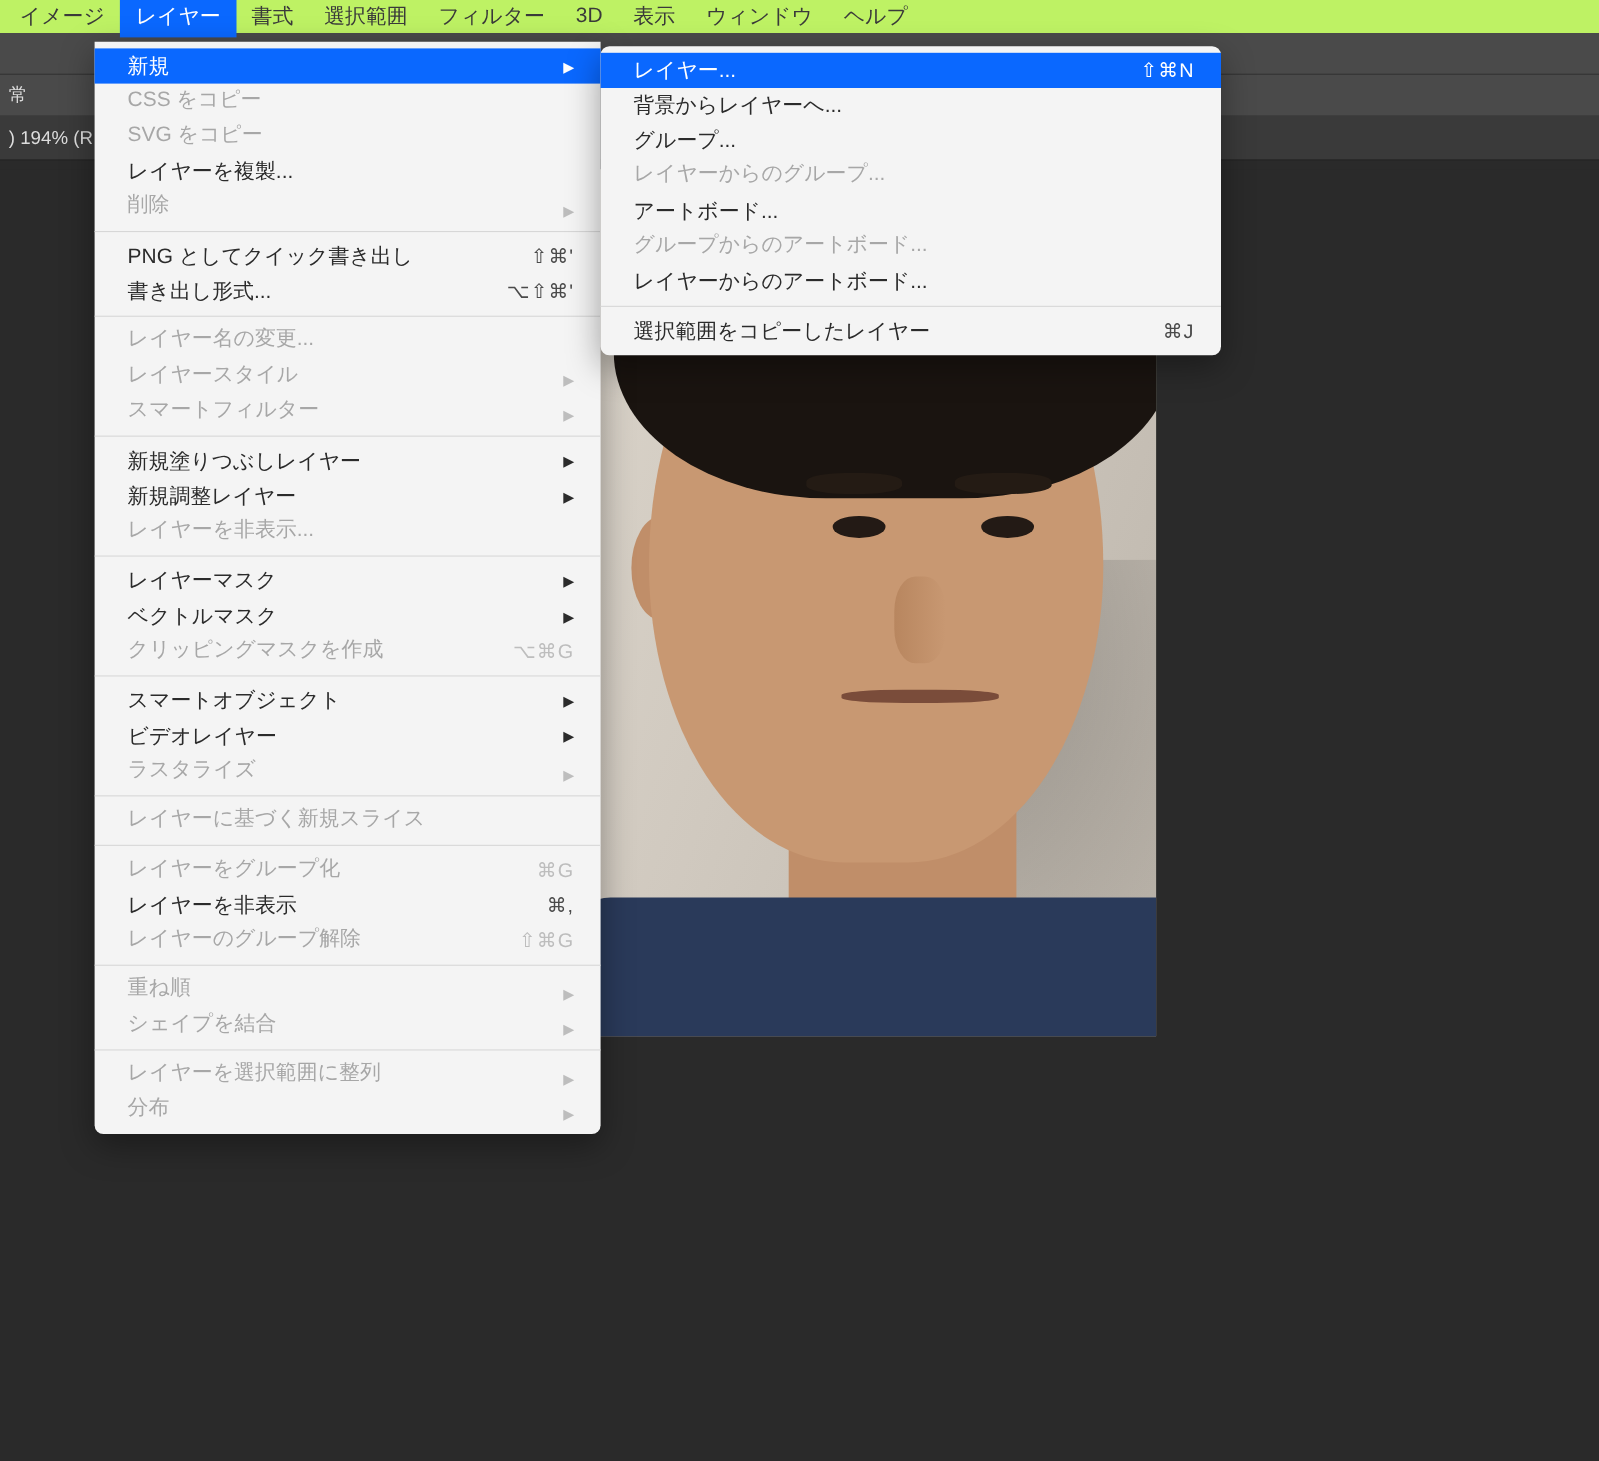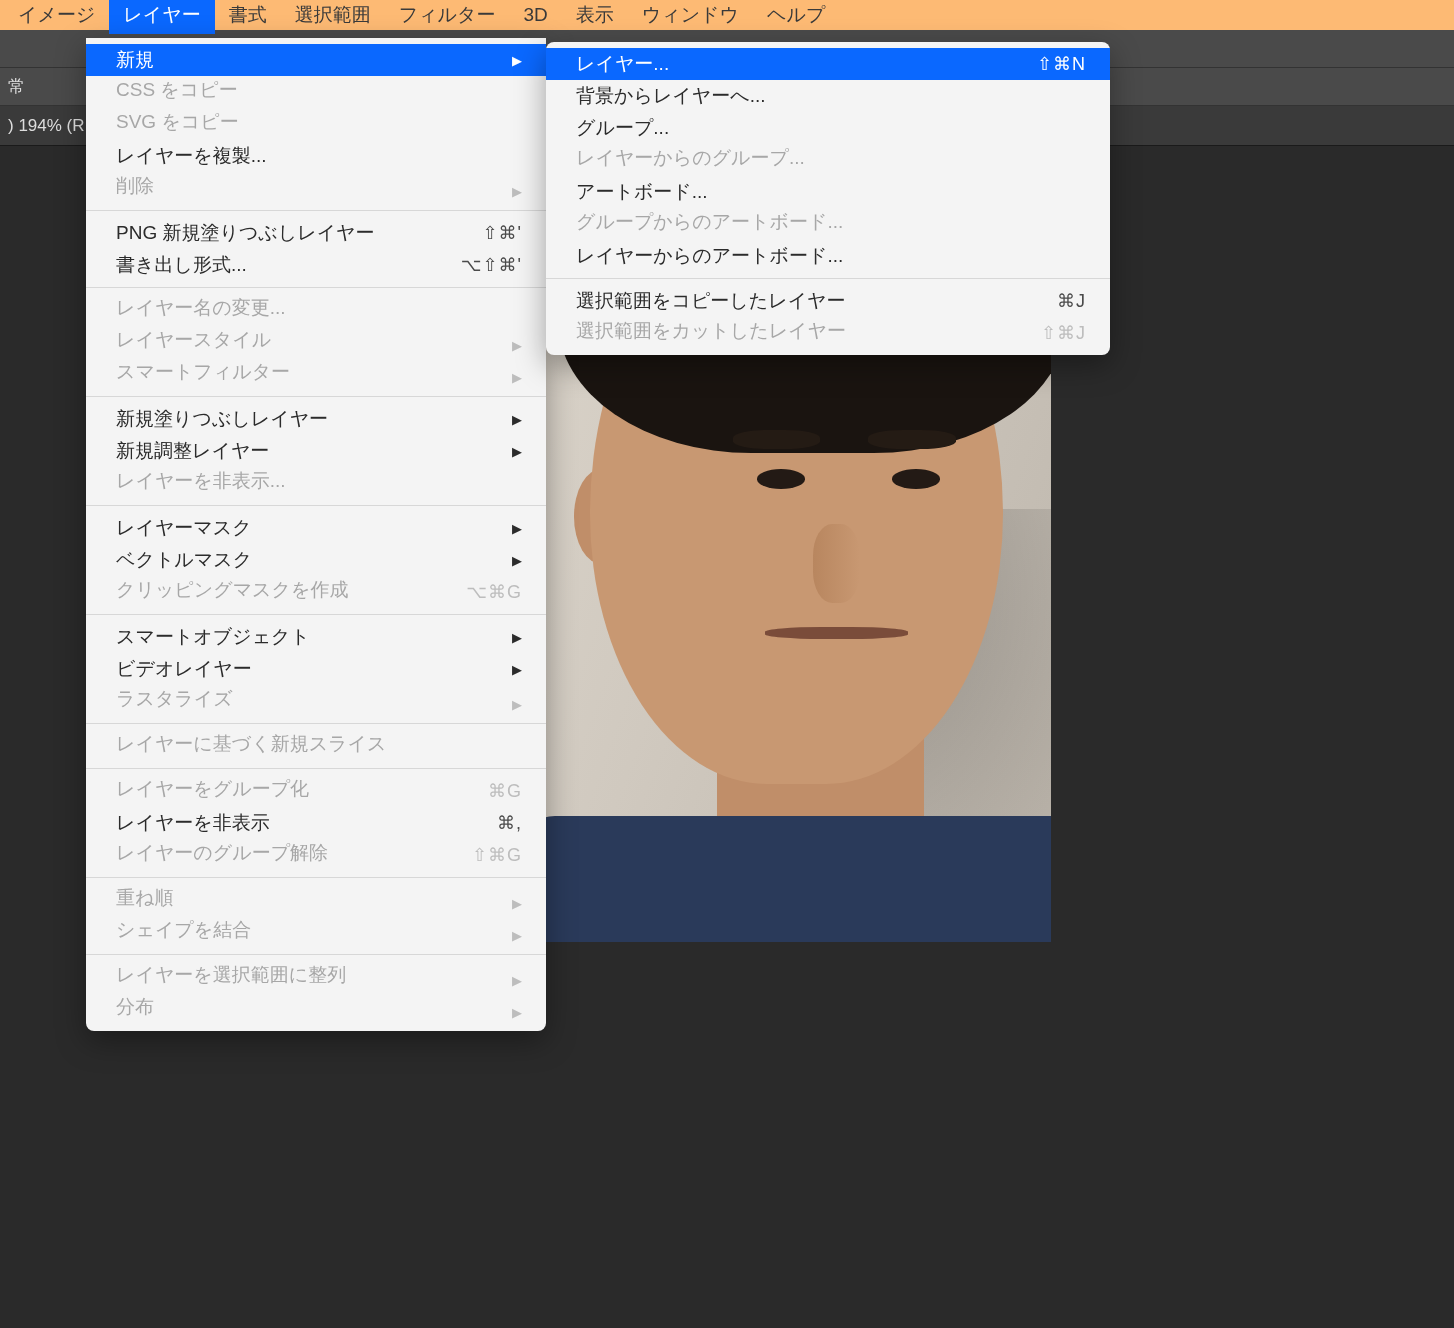--- a/index.html
+++ b/index.html
@@ -6,21 +6,21 @@
     body {
       font-family: -apple-system, BlinkMacSystemFont, "Hiragino Sans", "Helvetica Neue", sans-serif;
       background: #2a2a2a;
       width: 1454px;
       height: 1328px;
       overflow: hidden;
       position: relative;
     }
     .menubar {
       height: 30px;
-      background: #fdba74;
+      background: #bef264;
       display: flex;
       align-items: center;
       padding: 0 4px;
       font-size: 19px;
       color: #3a3a3a;
     }
     .menu-item {
       padding: 6px 14px;
       cursor: default;
     }
@@ -190,21 +190,21 @@
     </div>
     <div class="mi">
       <span class="label">レイヤーを複製...</span>
     </div>
     <div class="mi disabled">
       <span class="label">削除</span>
       <span class="arrow">▶</span>
     </div>
     <div class="sep"></div>
     <div class="mi">
-      <span class="label">PNG 新規塗りつぶしレイヤー</span>
+      <span class="label">PNG としてクイック書き出し</span>
       <span class="shortcut">⇧⌘'</span>
     </div>
     <div class="mi">
       <span class="label">書き出し形式...</span>
       <span class="shortcut">⌥⇧⌘'</span>
     </div>
     <div class="sep"></div>
     <div class="mi disabled">
       <span class="label">レイヤー名の変更...</span>
     </div>
@@ -311,17 +311,13 @@
       <span class="label">グループからのアートボード...</span>
     </div>
     <div class="mi">
       <span class="label">レイヤーからのアートボード...</span>
     </div>
     <div class="sep"></div>
     <div class="mi">
       <span class="label">選択範囲をコピーしたレイヤー</span>
       <span class="shortcut">⌘J</span>
     </div>
-    <div class="mi disabled">
-      <span class="label">選択範囲をカットしたレイヤー</span>
-      <span class="shortcut">⇧⌘J</span>
-    </div>
   </div>
 
 </body></html>

